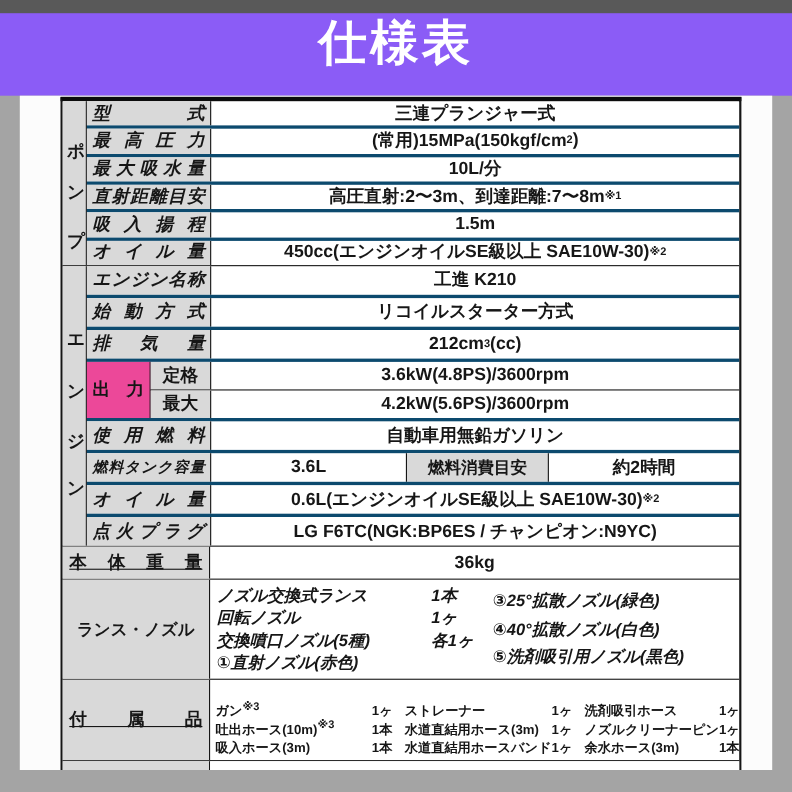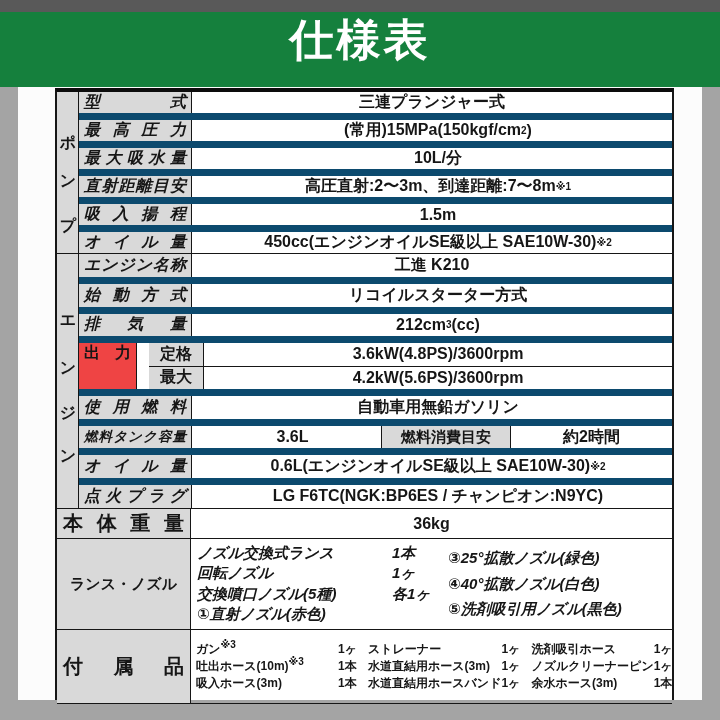--- a/index.html
+++ b/index.html
@@ -3,21 +3,21 @@
 <meta charset="utf-8">
 <style>
   html,body{margin:0;padding:0;}
   .stage{
     position:relative;width:720px;height:720px;overflow:hidden;
     background:#a4a4a4;
     font-family:"Liberation Sans","DejaVu Sans",sans-serif;
     color:#161616;
   }
   
-  .header{position:absolute;left:0;top:0;width:720px;height:87px;background:#15803d;}
+  .header{position:absolute;left:0;top:0;width:720px;height:87px;background:#8b5cf6;}
   .header-topstrip{position:absolute;left:0;top:0;width:720px;height:12px;background:#595959;}
   .title{
     position:absolute;left:0;top:18px;width:720px;text-align:center;
     color:#ffffff;font-size:44px;font-weight:600;letter-spacing:3px;line-height:1;
   }
   
   .page{position:absolute;left:18px;top:87px;width:684px;height:613px;background:#fcfcfc;}
   
   .spec-table{
     position:absolute;left:37px;top:1px;width:619px;height:612px;box-sizing:border-box;
@@ -33,63 +33,63 @@
   .sec-sliver{flex:1;border-bottom:none;}
   .cat{
     flex:0 0 21px;box-sizing:border-box;background:#d9d9d9;border-right:1px solid #161616;
     display:flex;align-items:center;justify-content:center;
     writing-mode:vertical-rl;text-orientation:upright;font-size:16px;
   }
   .cat .vtext{letter-spacing:22px;margin-inline-end:-22px;}
   .cat .vtext.tight{letter-spacing:26px;margin-inline-end:-26px;}
   .rows{flex:1;display:flex;flex-direction:column;min-width:0;}
   .row{flex:1;display:flex;min-height:0;box-sizing:border-box;}
-  .row + .row{border-top:7px solid #0c4a6e;gap:12px;}
+  .row + .row{border-top:3px solid #0c4a6e;}
   .lbl{
     flex:0 0 113px;box-sizing:border-box;background:#d9d9d9;border-right:1px solid #161616;
     display:flex;align-items:center;padding:0 5px;font-size:16px;
   }
   .lbl .jt{width:100%;text-align:justify;text-align-last:justify;font-style:italic;}
   .lbl.small{font-size:13.5px;}
   .val{flex:1;display:flex;align-items:center;justify-content:center;font-size:16px;white-space:nowrap;}
   sup.sx{font-size:10px;line-height:0;vertical-align:super;}
   
   .outp{flex:2;display:flex;}
-  .outp-lbl{flex:0 0 58px;box-sizing:border-box;background:#ef4444;border-right:1px solid #161616;
-    display:flex;padding:0 5px;font-size:16px;}
+  .outp-lbl{flex:0 0 58px;box-sizing:border-box;background:#ec4899;border-right:1px solid #161616;
+    display:flex;align-items:center;padding:0 5px;font-size:16px;}
   .outp-lbl .jt{width:100%;text-align:justify;text-align-last:justify;}
   .outp-sub{flex:1;display:flex;flex-direction:column;}
   .subrow{flex:1;display:flex;}
   .subrow + .subrow{border-top:1px solid #161616;}
   .sublbl{flex:0 0 55px;box-sizing:border-box;background:#d9d9d9;border-right:1px solid #161616;
     display:flex;align-items:center;justify-content:center;font-size:16px;}
   
   .v3{flex:1;display:flex;}
   .v3a{flex:0 0 177px;display:flex;align-items:center;justify-content:center;font-size:16px;}
   .v3b{flex:0 0 130px;box-sizing:border-box;background:#d9d9d9;border-left:1px solid #161616;
     border-right:1px solid #161616;display:flex;align-items:center;justify-content:center;font-size:15px;text-align:right;}
   .v3c{flex:1;display:flex;align-items:center;justify-content:center;font-size:16px;}
   
   .biglbl{
     flex:0 0 134px;box-sizing:border-box;background:#d9d9d9;border-right:1px solid #161616;
     display:flex;align-items:center;padding:0 6px;font-size:15px;
   }
-  .biglbl .jt{width:100%;text-align:justify;text-align-last:justify;font-size:20px;}
+  .biglbl .jt{width:100%;text-align:justify;text-align-last:justify;font-size:16px;text-decoration:underline;}
   .biglbl.center{justify-content:center;padding:0 2px;}
   
   .lance-body{flex:1;display:flex;padding:3px 6px 3px 6px;font-size:15px;min-width:0;font-style:italic;}
   .lance-left{flex:0 0 247px;display:flex;flex-direction:column;justify-content:space-evenly;}
   .lance-right{flex:1;display:flex;flex-direction:column;justify-content:space-evenly;padding-left:4px;}
   .lance-item{display:flex;white-space:nowrap;}
   .lance-item .nm{flex:1;}
   .lance-item .qt{flex:0 0 52px;}
   .lance-rtext{white-space:nowrap;}
   
   .acc-body{flex:1;display:flex;padding:2px 5px;font-size:12px;min-width:0;}
-  .acc-col{display:flex;flex-direction:column;justify-content:center;}
+  .acc-col{display:flex;flex-direction:column;justify-content:flex-end;}
   .acc-col.c1{flex:0 0 172px;}
   .acc-col.c2{flex:0 0 148px;}
   .acc-col.c3{flex:1;}
   .acc-item{display:flex;white-space:nowrap;padding-right:8px;}
   .acc-item .nm{flex:1;}
   .acc-item .qt{flex:0 0 22px;text-align:left;}
   
   .sliver-lbl{flex:0 0 134px;box-sizing:border-box;background:#d9d9d9;border-right:1px solid #161616;}
   .sliver-val{flex:1;background:#ffffff;}
 </style>

